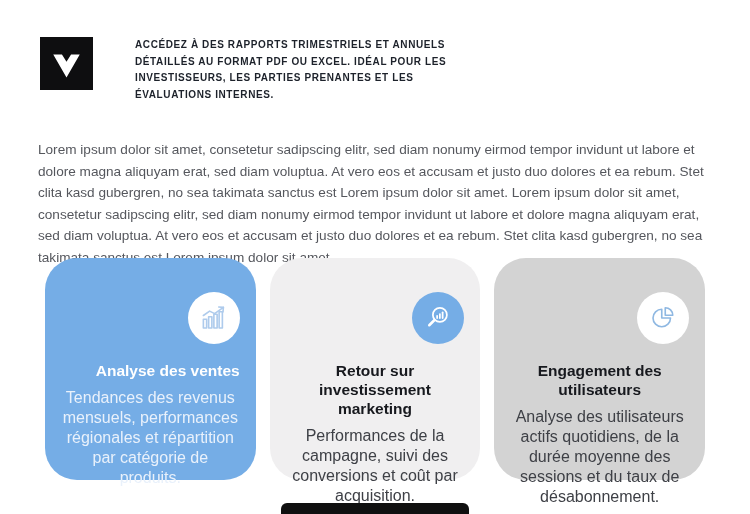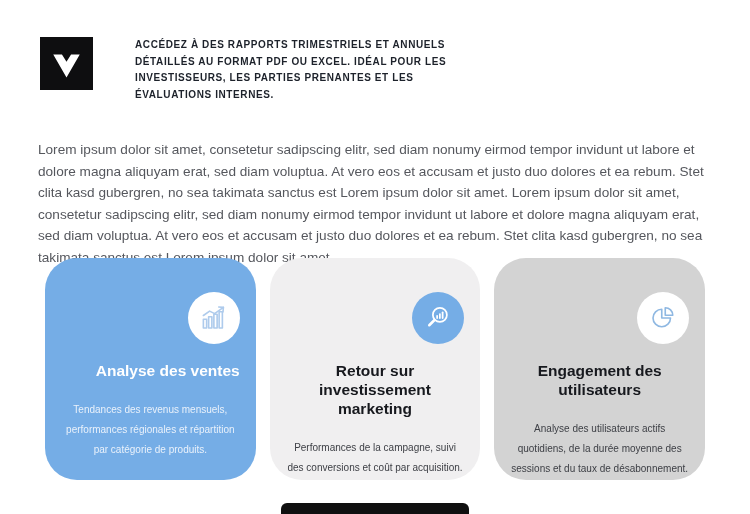--- a/index.html
+++ b/index.html
@@ -64,22 +64,22 @@
 
   .card-title {
     margin-top: 17px;
     font-size: 15.5px; font-weight: bold; line-height: 19px;
     max-width: 186px;
   }
   .card--blue  .card-title { color: #ffffff; }
   .card--gray  .card-title, .card--light .card-title { color: #17191e; }
 
   .card-desc {
-    margin-top: 20px;
-    font-size: 10px; line-height: 20px;
+    margin-top: 8px;
+    font-size: 16px; line-height: 20px;
     max-width: 196px;
   }
   .card--blue  .card-desc { color: #e9f1fb; }
   .card--gray  .card-desc, .card--light .card-desc { color: #3e4046; }
 
   
   .bottom-bar {
     position: absolute; bottom: 0; left: 50%; transform: translateX(-50%);
     width: 188px; height: 11px;
     background: #101010;

